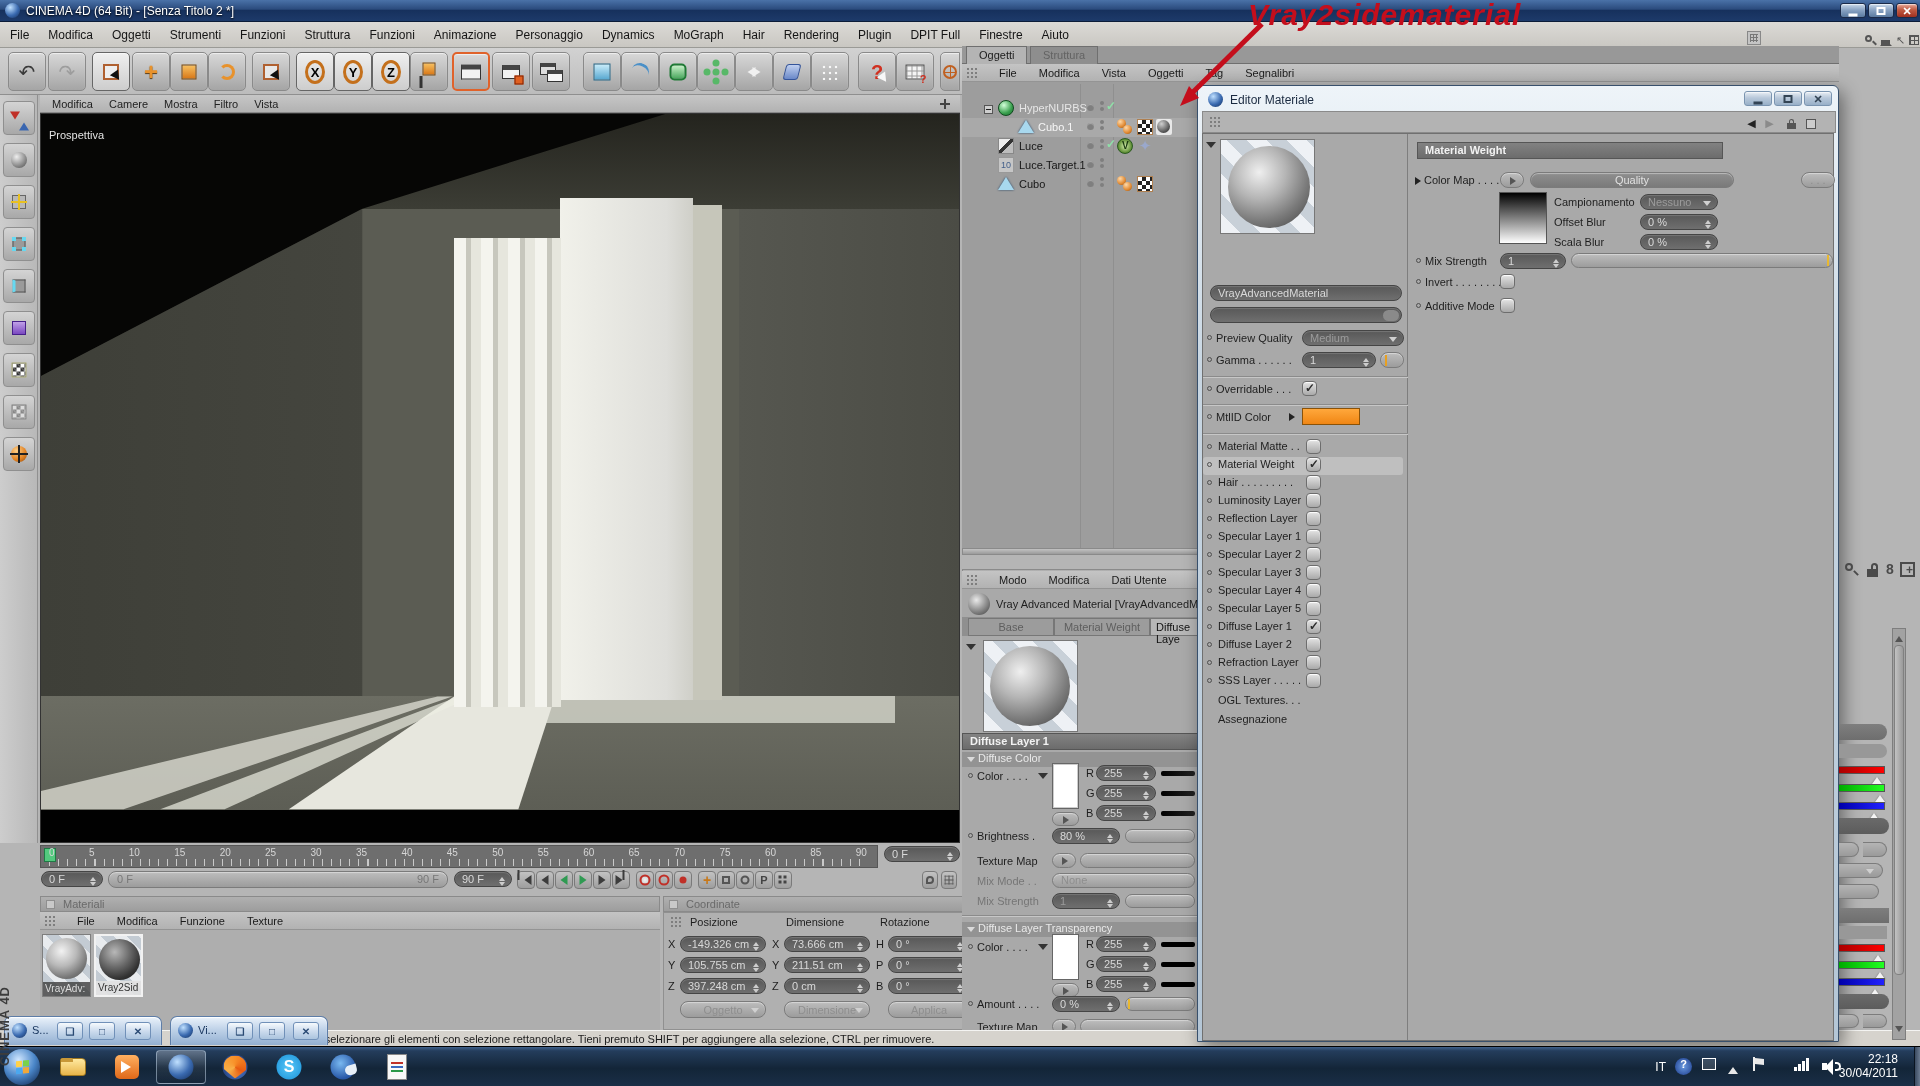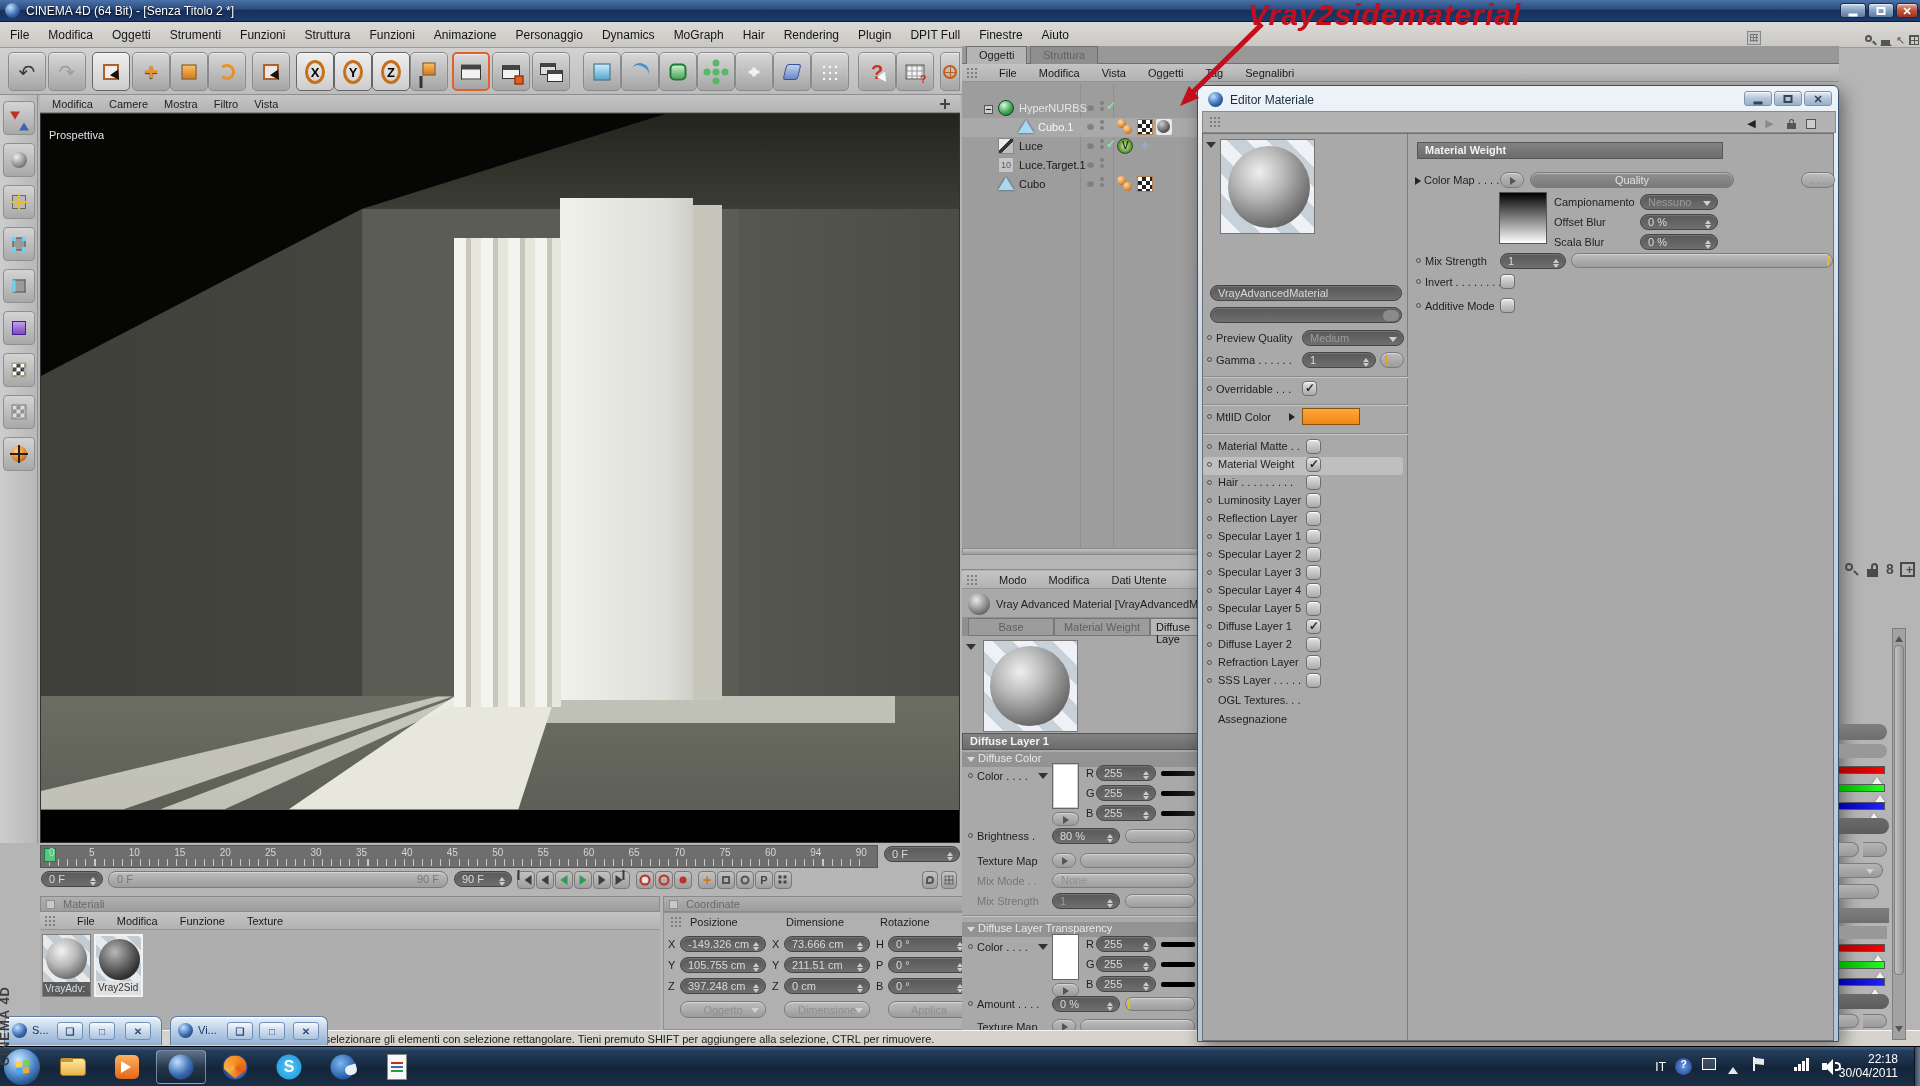--- a/index.html
+++ b/index.html
@@ -379,21 +379,21 @@
         <span>35</span>
         <span>40</span>
       <span>45</span>
         <span>50</span>
         <span>55</span>
       <span>60</span>
         <span>65</span>
         <span>70</span>
       <span>75</span>
         <span>60</span>
-        <span>94</span>
+        <span>85</span>
       <span>90</span>
     </div>
   </div>
   <div class="fld" style="left:884px;top:846px;width:76px">
     <span>0 F</span><i class="sp"></i></div>
 
   <div class="fld" style="left:41px;top:871px;width:62px">
     <span>0 F</span><i class="sp"></i></div>
   <div class="btn" style="left:108px;top:871px;width:340px;height:17px;text-align:left;padding:1px 8px;color:#777">
     <span style="float:left">0 F</span>

